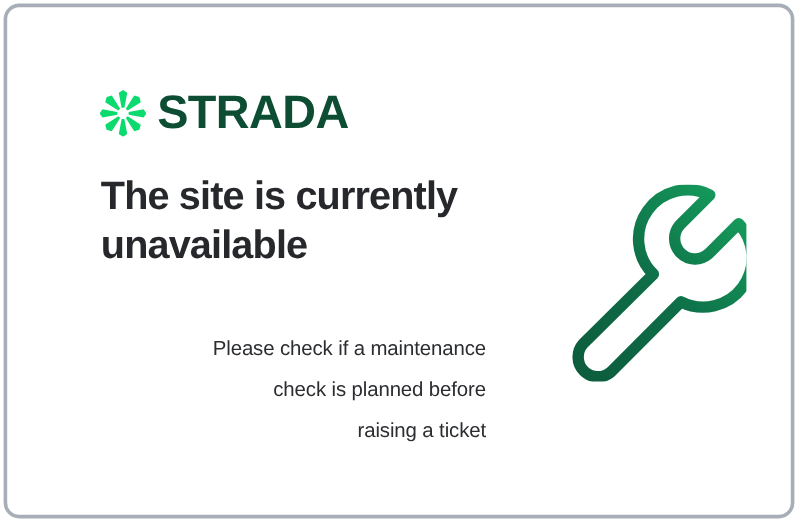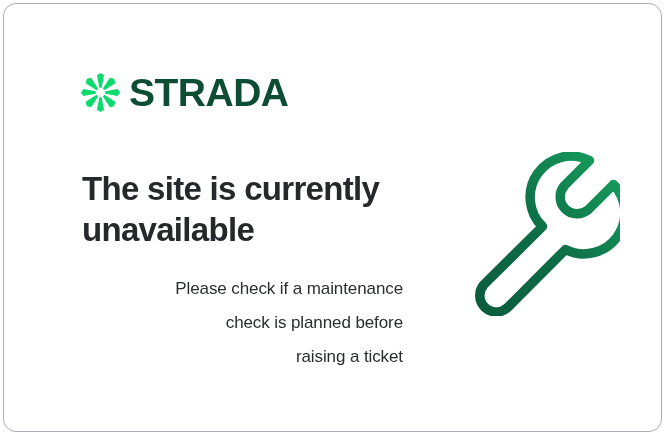--- a/index.html
+++ b/index.html
@@ -21,21 +21,21 @@
     background: #ffffff;
   }
   .card {
     position: absolute;
     left: 3px;
     top: 3px;
     width: 659px;
     height: 429px;
     box-sizing: border-box;
     background: #ffffff;
-    border: 1px solid #ef4444;
+    border: 3px solid #ef4444;
     border-radius: 13px;
   }
   
   .brand {
     position: absolute;
     left: 77px;
     top: 69px;
     display: flex;
     align-items: center;
     gap: 9px;
@@ -51,21 +51,21 @@
     line-height: 39px;
     font-weight: bold;
     letter-spacing: -0.5px;
     color: #0d4d33;
     white-space: nowrap;
   }
   
   .headline {
     position: absolute;
     left: 78px;
-    top: 164px;
+    top: 136px;
     width: 360px;
     font-size: 33px;
     line-height: 41px;
     font-weight: bold;
     letter-spacing: -0.7px;
     color: #26282b;
   }
   
   .body-copy {
     position: absolute;

